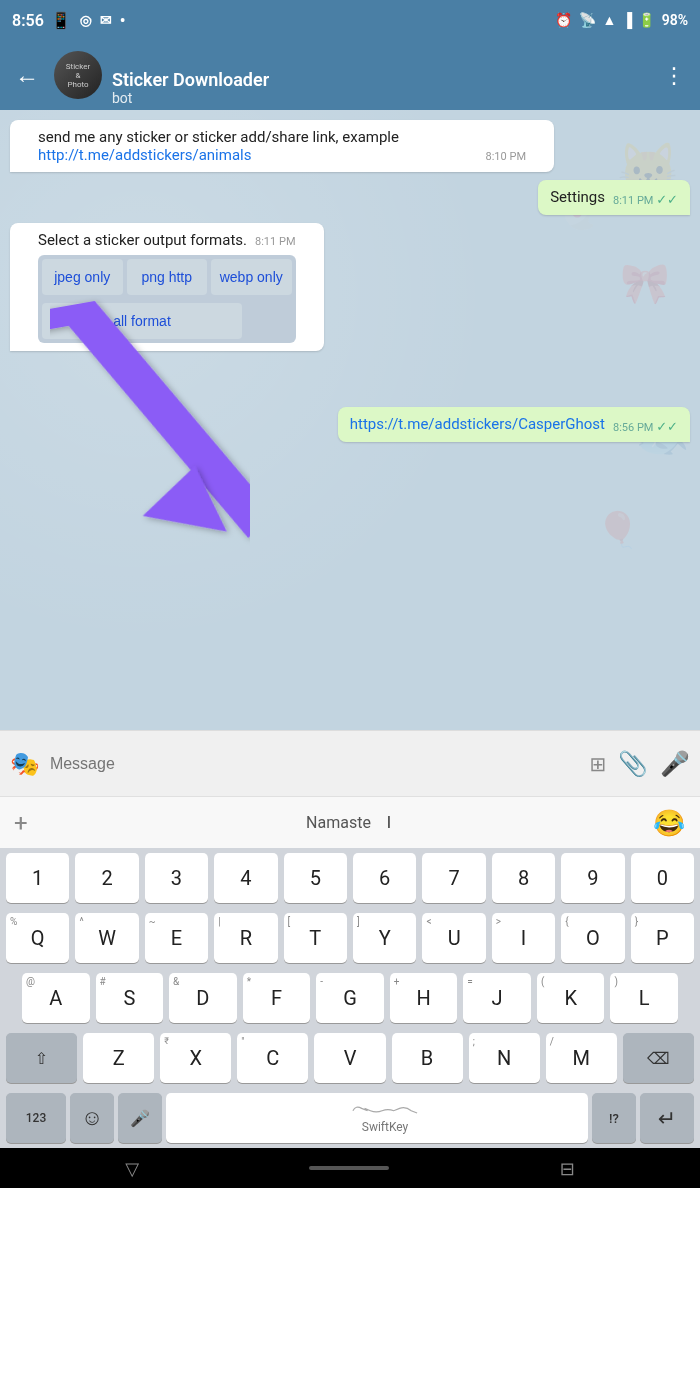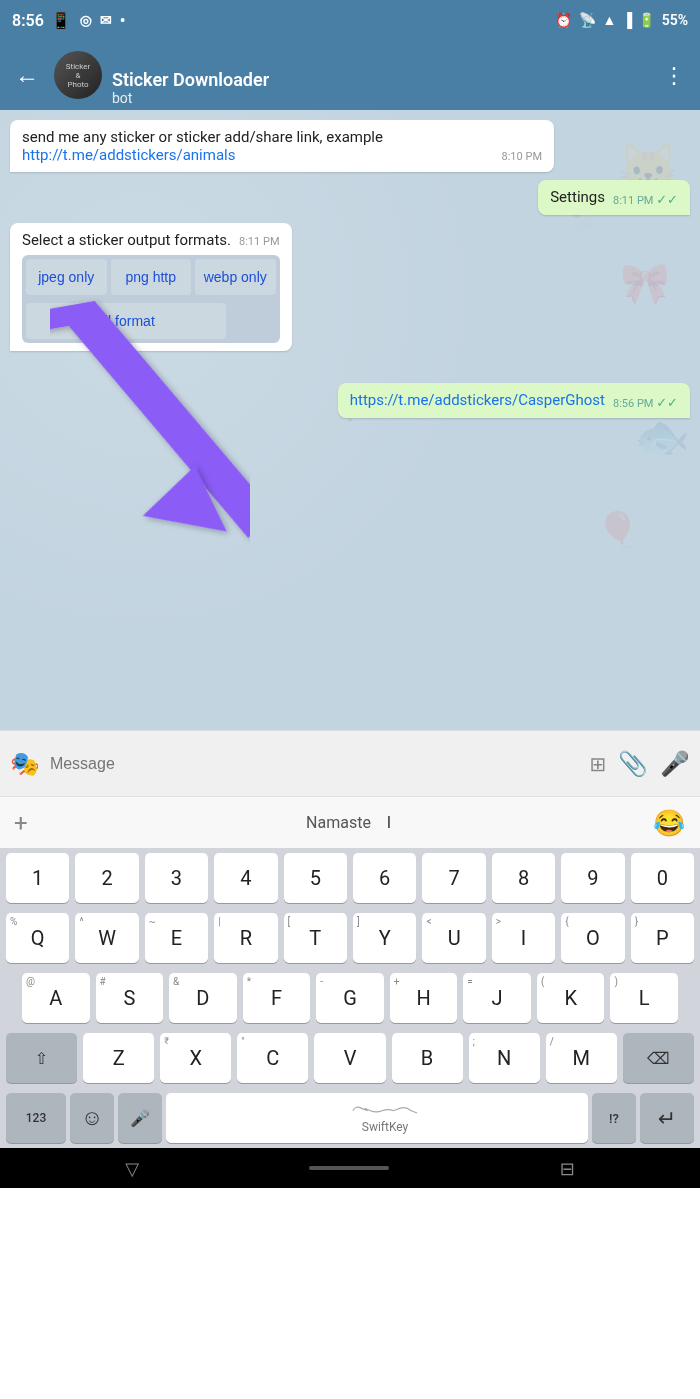--- a/index.html
+++ b/index.html
@@ -76,21 +76,21 @@
       margin-bottom: 8px;
     }
     .msg-right {
       display: flex;
       justify-content: flex-end;
       margin-bottom: 8px;
     }
     .bubble-left {
       background: #fff;
       border-radius: 8px 8px 8px 0;
-      padding: 8px 12px;
+      padding: 8px 28px;
       max-width: 80%;
       font-size: 15px;
       color: #222;
       position: relative;
       box-shadow: 0 1px 2px rgba(0,0,0,0.15);
     }
     .bubble-right {
       background: #dcf8c6;
       border-radius: 8px 8px 0 8px;
       padding: 8px 12px;
@@ -262,21 +262,21 @@
     <span style="font-size:14px;">◎</span>
     <span style="font-size:14px;">✉</span>
     <span>•</span>
   </div>
   <div class="status-right">
     <span>⏰</span>
     <span>📡</span>
     <span>▲</span>
     <span>▐</span>
     <span>🔋</span>
-    <span>55%</span>
+    <span>98%</span>
   </div>
 </div>
 
 <div class="header">
   <span class="back-btn">←</span>
   <div class="avatar">
     <div class="avatar-inner" style="font-size:8px; color:#ccc; padding:4px; text-align:center;">
       Sticker<br>&amp;<br>Photo
     </div>
   </div>
@@ -336,21 +336,21 @@
           <feDropShadow dx="2" dy="2" stdDeviation="3" flood-opacity="0.3"></feDropShadow>
         </filter>
       </defs>
 
       <polygon points="40,20 90,20 230,260 200,280 60,40 10,40" fill="#8B5CF6" filter="url(#shadow)" transform="rotate(-10, 120, 150) translate(-20, -20)"></polygon>
 
       <polygon points="100,240 160,200 180,270" fill="#8B5CF6" filter="url(#shadow)" transform="rotate(-10, 120, 150) translate(-20, -20)"></polygon>
     </svg>
   </div>
 
-  <div class="msg-right" style="margin-top: 32px;">
+  <div class="msg-right" style="margin-top: 56px;">
     <div class="bubble-right">
       <a class="link-text" href="#">https://t.me/addstickers/CasperGhost</a>
       <span class="msg-time-right">8:56 PM <span class="checkmarks">✓✓</span></span>
     </div>
   </div>
 </div>
 
 <div class="input-bar">
   <span class="input-icon">🎭</span>
   <input class="input-field" type="text" placeholder="Message" style="">

